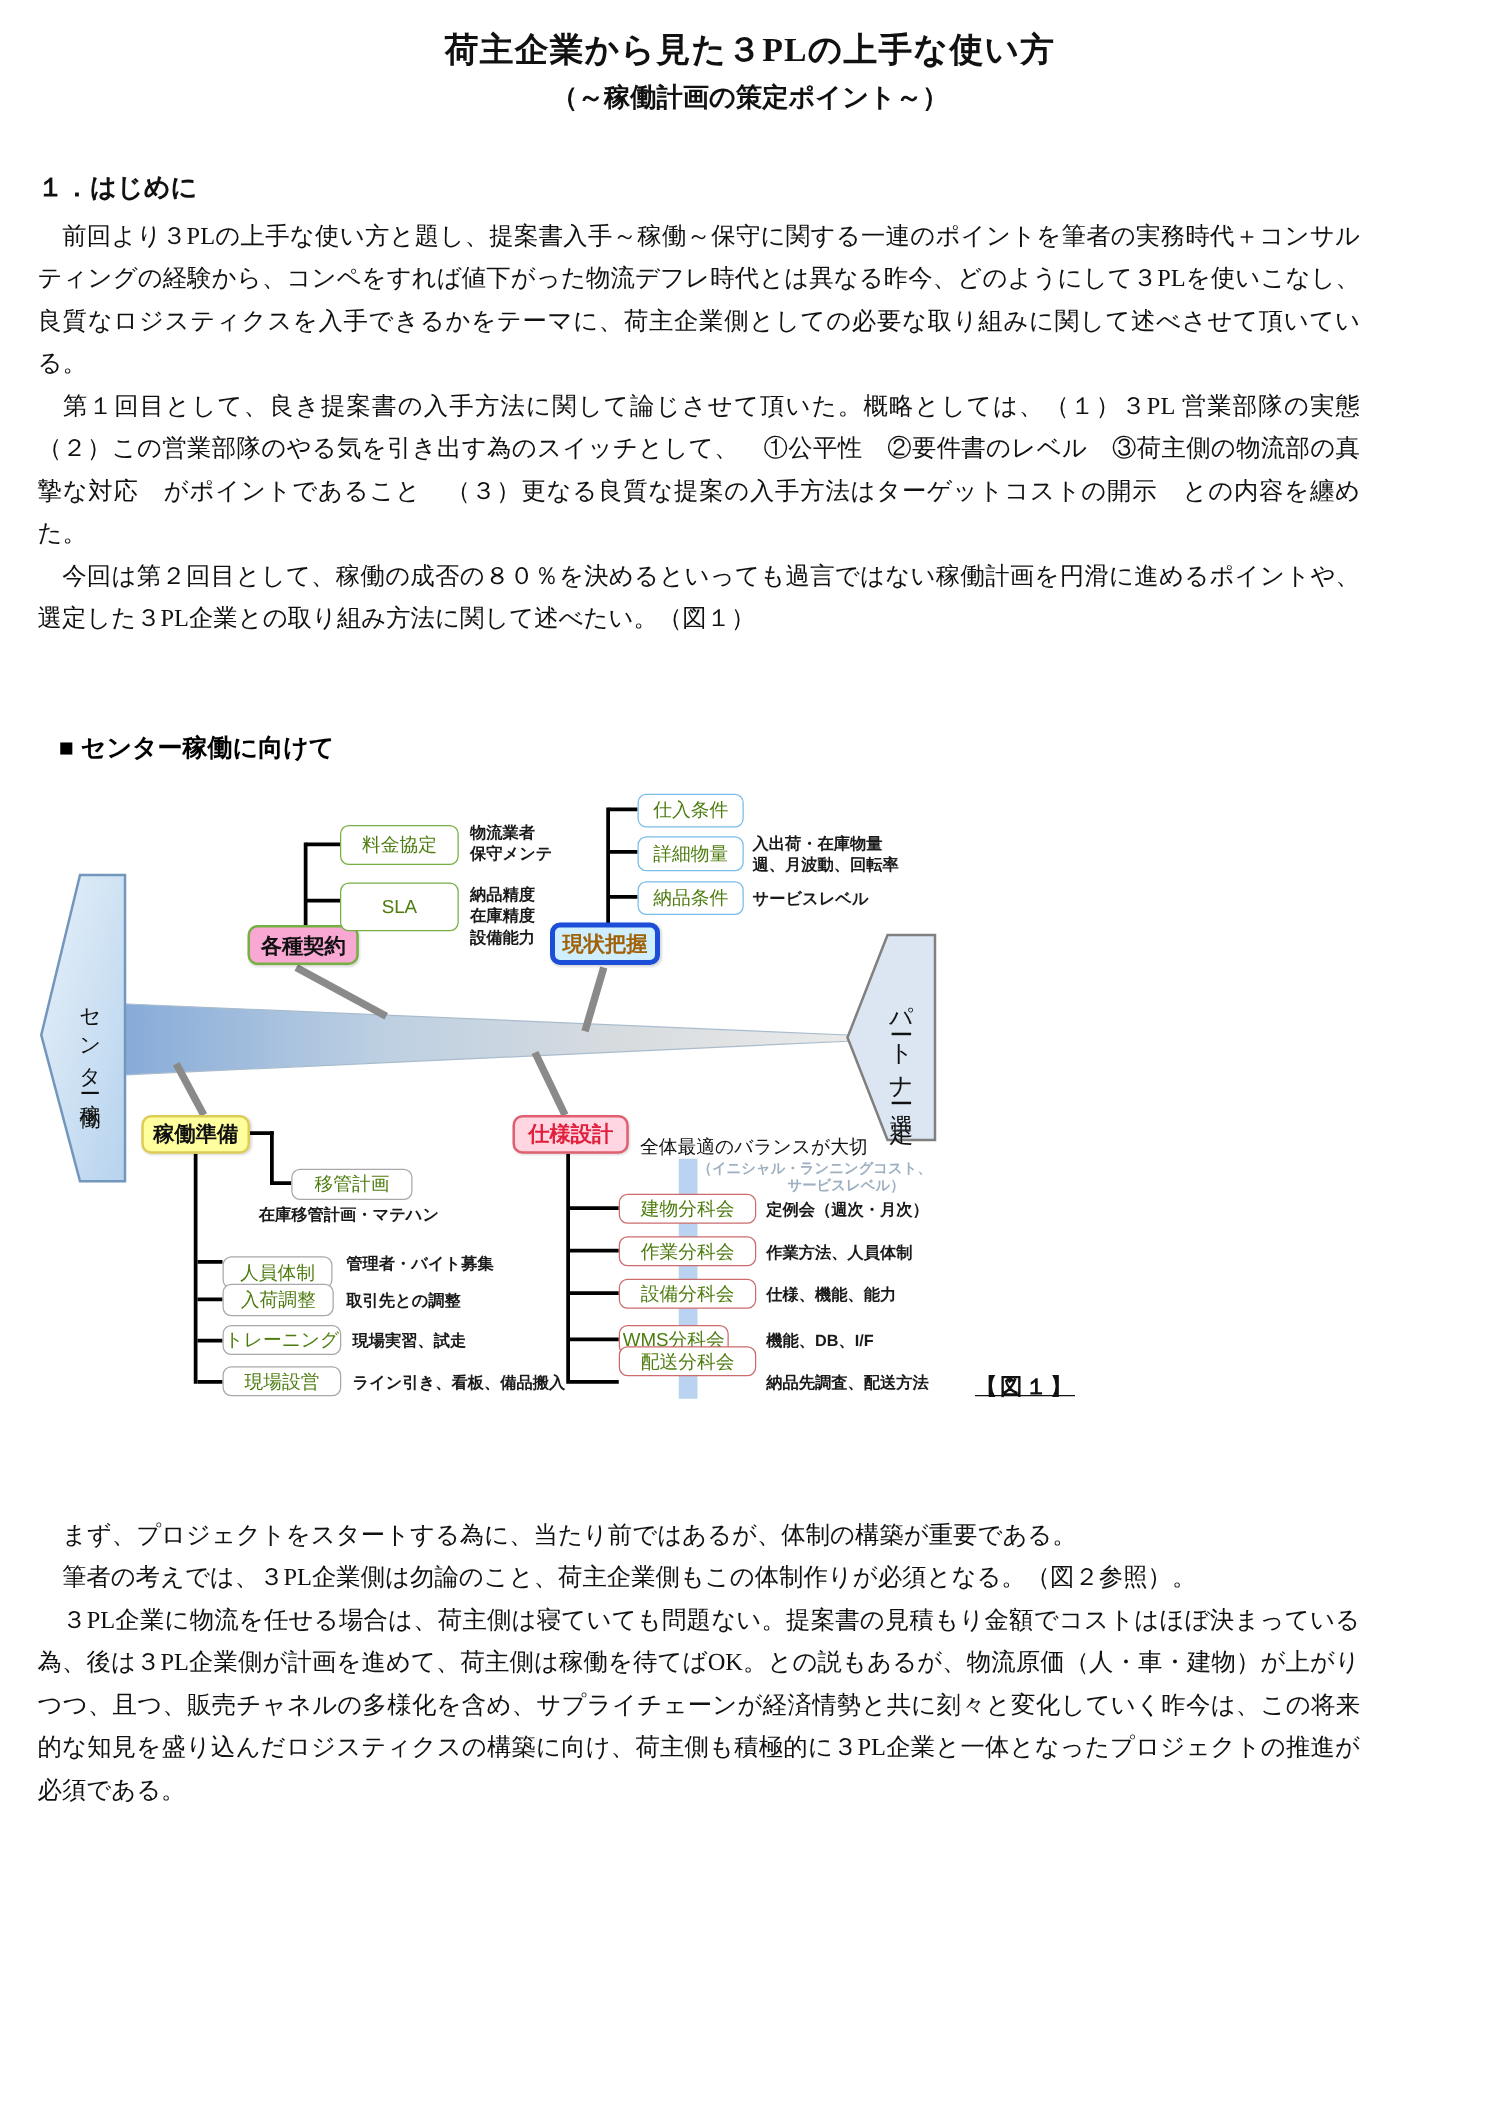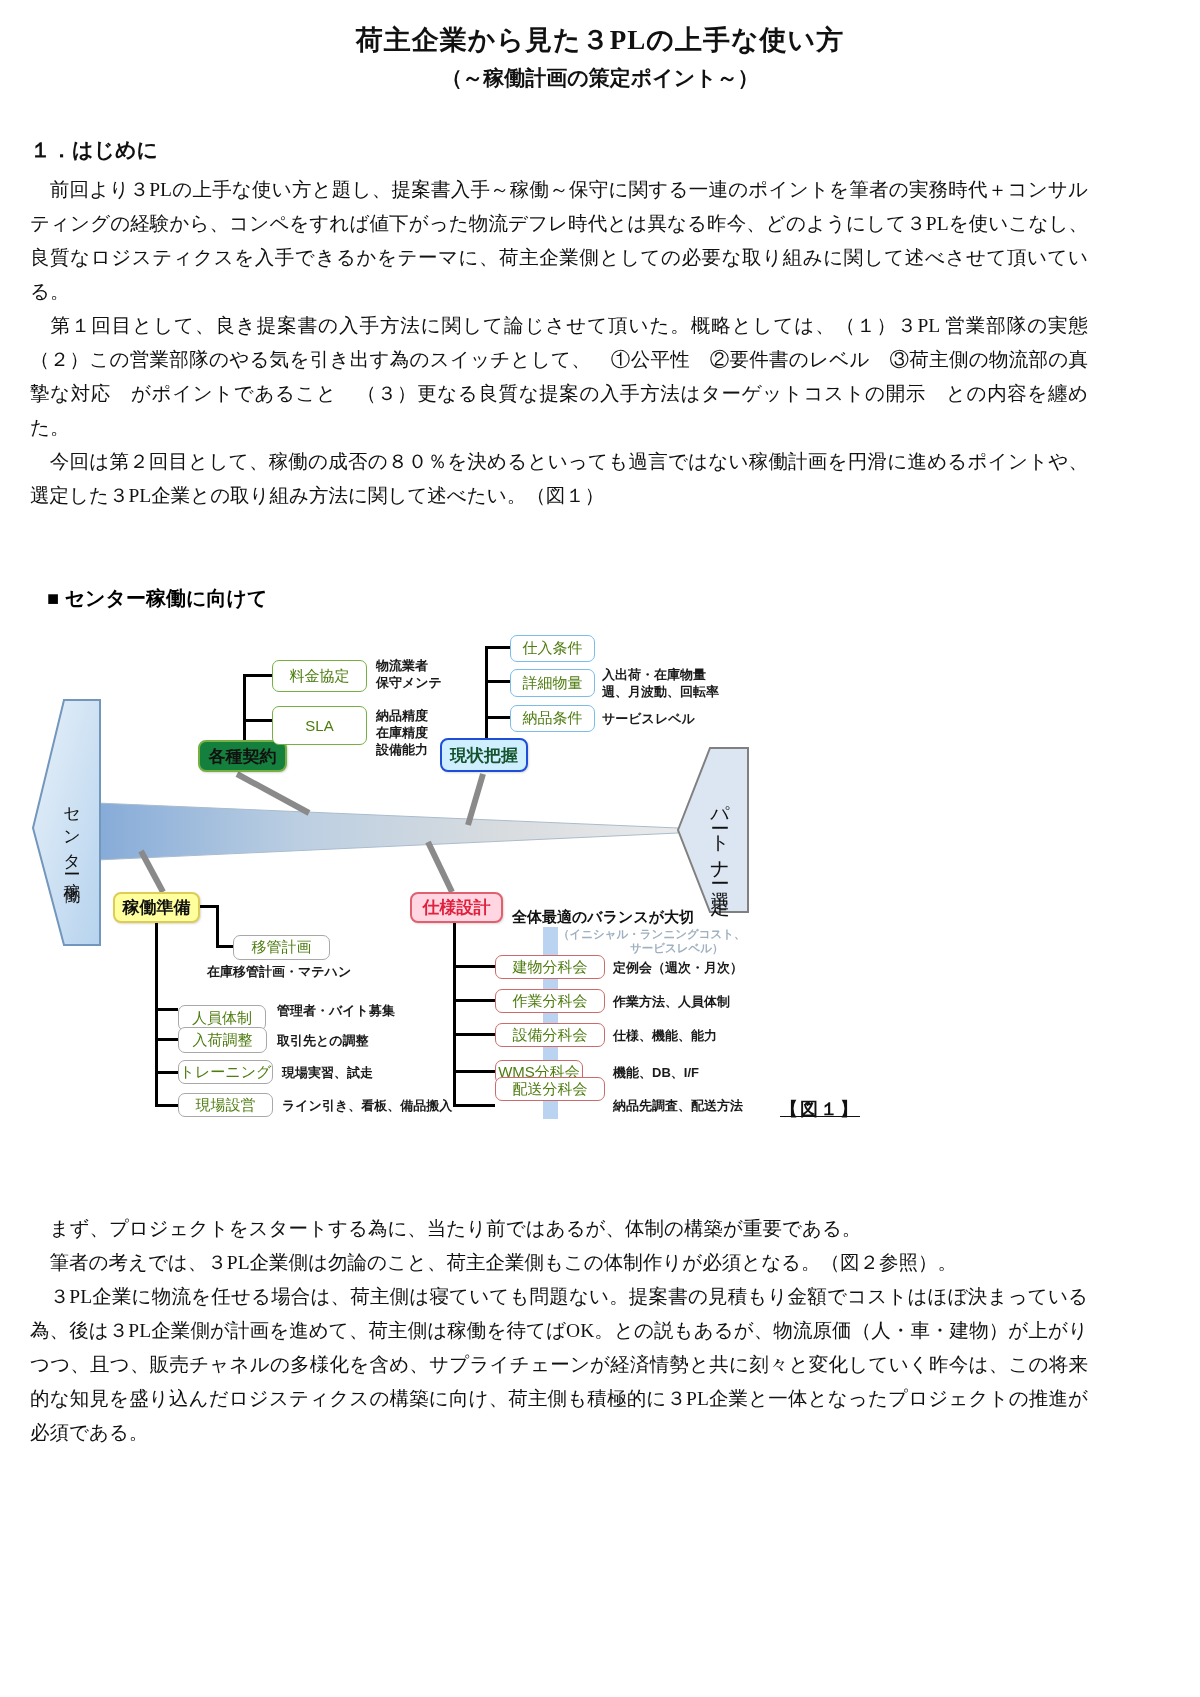--- a/index.html
+++ b/index.html
@@ -16,32 +16,32 @@
   .text-section p{font-size:19.5px;line-height:34px;margin:0;text-align:justify;}
   
   .diagram{position:absolute;top:585px;left:0;width:1200px;height:560px;font-family:"Liberation Sans","DejaVu Sans",sans-serif;}
   .dg-header{position:absolute;left:47px;top:0;font-weight:bold;font-size:20px;color:#000;}
   .dg-svg{position:absolute;left:0;top:0;z-index:0;}
   .vbar{position:absolute;left:543px;top:342px;width:15px;height:192px;background:#b9d3f0;z-index:0;}
   .tline{position:absolute;background:#000;z-index:1;}
   .box{position:absolute;display:flex;align-items:center;justify-content:center;background:#fff;
        box-sizing:border-box;z-index:2;white-space:nowrap;}
   .phase{font-weight:bold;font-size:17px;border-radius:8px;box-shadow:1px 1px 2px rgba(0,0,0,0.15);}
-  .p-contract{background:#15803d;border:2px solid #76b043;color:#111;}
-  .p-status{background:#cfeeff;border:2px solid #1d4ed8;color:#14532d;}
+  .p-contract{background:#f9a8d4;border:2px solid #76b043;color:#111;}
+  .p-status{background:#cfeeff;border:4px solid #1d4ed8;color:#a16207;}
   .p-prep{background:#ffff9e;border:2px solid #ddcc55;color:#111;}
   .p-design{background:#ffd6e2;border:2px solid #e06070;color:#e0203c;}
   .child{font-size:15px;border-radius:7px;border:1.5px solid #999;color:#4d7c0f;}
   .g-green{border-color:#76b043;}
   .g-blue{border-color:#79bde8;}
   .g-gray{border-color:#a8a8a8;}
   .g-red{border-color:#cc6b6b;}
   .note{position:absolute;font-size:13px;line-height:17px;color:#1a1a1a;white-space:nowrap;z-index:2;font-weight:bold;}
   .note .nl{display:block;}
-  .balance{position:absolute;left:512px;top:323px;font-size:15px;font-weight:bold;z-index:2;}
+  .balance{position:absolute;left:512px;top:323px;font-size:15px;font-weight:normal;z-index:2;}
   .balance-sub{position:absolute;font-size:11.5px;color:#9fb0c0;z-index:2;font-weight:bold;}
   .vtext{position:absolute;writing-mode:vertical-rl;text-orientation:mixed;display:flex;align-items:center;
          justify-content:center;letter-spacing:4px;color:#111;z-index:2;}
   .fig-caption{position:absolute;left:780px;top:512px;font-family:"Liberation Serif","DejaVu Serif",serif;
                font-size:18px;font-weight:bold;letter-spacing:2px;z-index:2;text-decoration:underline;}
 </style>
 </head>
 <body>
 
 <div class="title-block">

